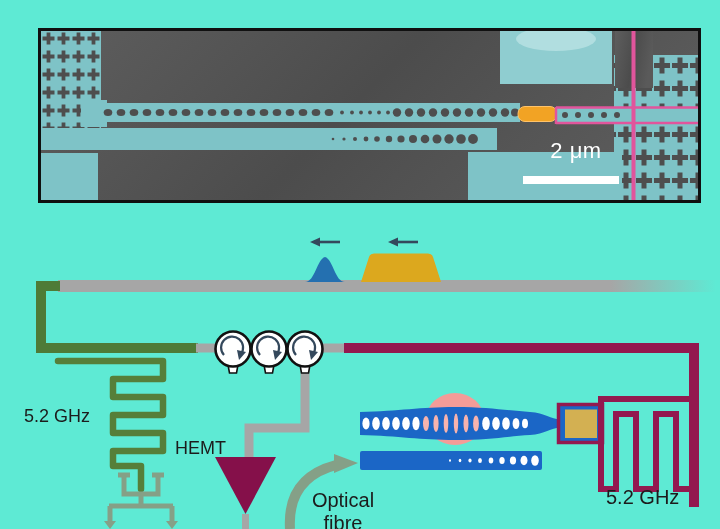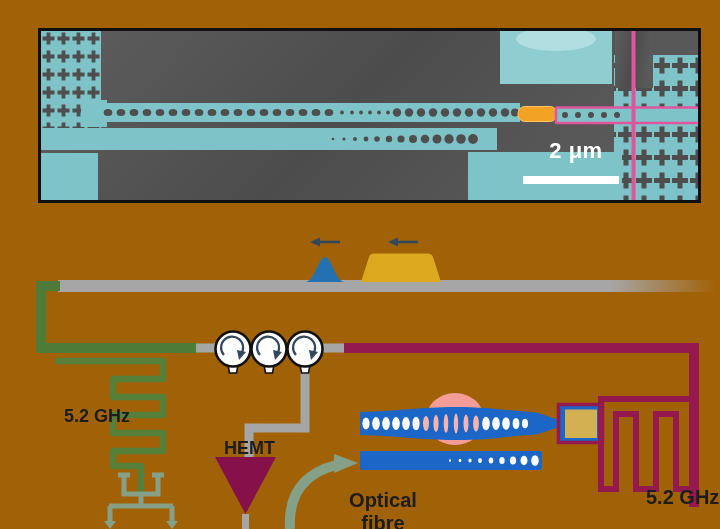--- a/index.html
+++ b/index.html
@@ -1,25 +1,25 @@
 <!DOCTYPE html>
 <html style="--ink: #1c1c1c; --gray_line: #a6a6a6; --green: #4e7b37; --green2: #567f3a; --sage: #85a087; --maroon: #93194f; --maroon_dark: #85104a; --blue: #1b66c6; --blue_pulse: #2470b0; --gold: #dca81e; --tan: #d3b052; --pink_mode: #f49c98; --pink_hole: #f7b3ae; --arrow_dark: #34485c; --sem_teal: #7ec3c7; --sem_teal_light: #8fcdd0; --sem_bg: #575757; --sem_hole: #4e4e4e; --sem_orange: #f2a324; --sem_pink: #e1559c;"><head>
 <meta charset="utf-8">
 <style>
   html,body{margin:0;padding:0;background:#fff;}
-  #fig{position:relative;width:720px;height:529px;background:#a16207;overflow:hidden;
-       font-family:"Liberation Sans",sans-serif;color:var(--ink,#1c1c1c);font-weight:bold;}
+  #fig{position:relative;width:720px;height:529px;background:#5eead4;overflow:hidden;
+       font-family:"Liberation Sans",sans-serif;color:var(--ink,#1c1c1c);}
   #sem-panel{position:absolute;left:38px;top:28px;width:657px;height:169px;
              border:3px solid #101010;background:var(--sem_bg,#575757);}
   #sem-panel svg{display:block;}
-  .lbl{position:absolute;white-space:pre-line;margin-left:40px;}
+  .lbl{position:absolute;white-space:pre-line;}
   #scale-label{position:absolute;left:487px;top:107px;width:96px;text-align:center;
                color:#fff;font-size:22px;letter-spacing:.5px;}
   #lbl-res-left{left:24px;top:406px;font-size:18px;}
-  #lbl-hemt{left:184px;top:438px;font-size:18px;}
+  #lbl-hemt{left:175px;top:438px;font-size:18px;}
   #lbl-fibre{left:301px;top:489px;width:84px;text-align:center;font-size:20px;line-height:23px;}
   #lbl-wl{left:408px;top:482px;font-size:20px;}
   #lbl-idt{left:606px;top:486px;font-size:20px;}
   #schem{position:absolute;left:0;top:0;}
 </style>
 </head>
 <body>
 
 <div id="fig">
 

